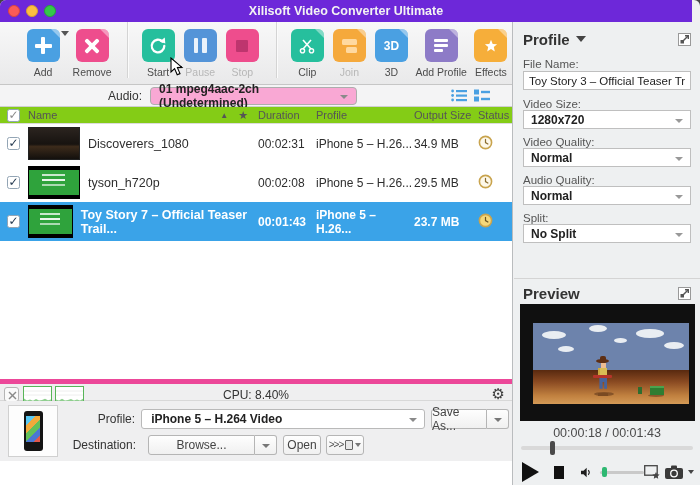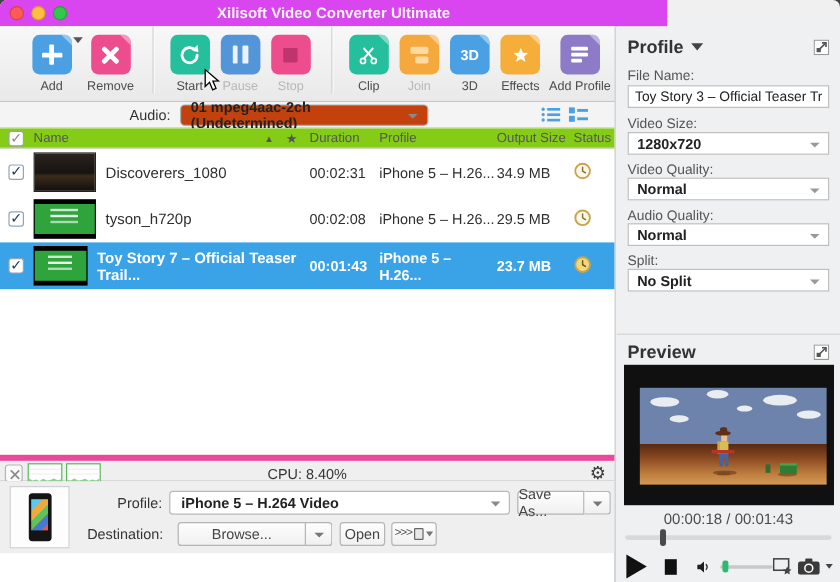--- a/index.html
+++ b/index.html
@@ -2,21 +2,21 @@
 <html><head>
 <meta charset="utf-8">
 <style>
   * { margin:0; padding:0; box-sizing:border-box; }
   html,body { width:700px; height:485px; }
   body { font-family:"Liberation Sans","DejaVu Sans",sans-serif; background:#444; }
   .window { position:relative; width:700px; height:485px; background:#f0f0f1; overflow:hidden;
             border-radius:6px 6px 0 0; }
 
   
-  .titlebar { position:absolute; top:0; left:0; width:556px; height:22px; background:#d946ef; }
+  .titlebar { position:absolute; top:0; left:0; width:692px; height:22px; background:#6d28d9; }
   .titlebar .title { position:absolute; left:0; right:0; top:4px; text-align:center;
                      color:#f3f3f3; font-size:12.5px; font-weight:bold; }
   .tl { position:absolute; top:5px; width:12px; height:12px; border-radius:50%; }
   .tl.red    { left:8px;  background:#fc5b57; border:1px solid #d94542; }
   .tl.yellow { left:26px; background:#fdbe41; border:1px solid #d9a130; }
   .tl.green  { left:44px; background:#34c84a; border:1px solid #27a438; }
 
   
   .left { position:absolute; top:22px; left:0; width:513px; height:463px;
           border-right:1px solid #b9bcbe; background:#fff; }
@@ -57,21 +57,21 @@
   .ap-lines i { display:block; height:2.5px; background:#fff; border-radius:1px; margin:2.5px 0; }
   .ap-lines i:nth-child(1){width:14px;} .ap-lines i:nth-child(2){width:14px;} .ap-lines i:nth-child(3){width:9px;}
 
   
   .cursor { position:absolute; left:170px; top:35px; z-index:30; }
 
   
   .audio-row { position:absolute; top:63px; left:0; right:0; height:22px; background:#f4f4f5;
                border-bottom:1px solid #cfcfcf; display:flex; align-items:center; }
   .audio-row .a-lbl { margin-left:108px; font-size:12px; color:#333; }
-  .audio-dd { margin-left:8px; width:207px; height:18px; background:#c2410c;
+  .audio-dd { margin-left:8px; width:207px; height:18px; background:#f9a8d4;
               border:1px solid #adadad; border-radius:4px; display:flex; align-items:center;
               padding:0 8px; font-size:12px; color:#222; font-weight:bold; position:relative; }
   .audio-dd::after { content:""; position:absolute; right:8px; top:7px;
               border-left:4px solid transparent; border-right:4px solid transparent;
               border-top:4.5px solid #8a8a8a; }
   .view-toggles { position:absolute; right:22px; display:flex; gap:7px; }
 
   
   .list-area { position:absolute; top:85px; left:0; right:0; bottom:106px; background:#fff; }
   .list-header { height:17px; background:#84cc16; border-bottom:1px solid #dcdcdc;
@@ -293,37 +293,37 @@
             </span>
         </div>
         <span class="lbl">Join</span>
       </div>
       <div class="tb-item">
         <div class="tb-icon doc ic-3d">
           <span class="threed">3D</span>
         </div>
         <span class="lbl">3D</span>
       </div>
-      <div class="tb-item">
-        <div class="tb-icon doc ic-effects">
-          <svg width="18" height="18" viewBox="0 0 18 18">
-            <polygon fill="#fff" points="9,2.8 10.7,6.9 15.1,7.2 11.8,10.1 12.8,14.4 9,12.1 5.2,14.4 6.2,10.1 2.9,7.2 7.3,6.9"></polygon>
-          </svg>
-        </div>
-        <span class="lbl">Effects</span>
-      </div>
       <div class="tb-item wide">
         <div class="tb-icon doc ic-addprofile">
           <span class="ap-lines">
               <i></i>
               <i></i>
               <i></i>
             </span>
         </div>
         <span class="lbl">Add Profile</span>
+      </div>
+      <div class="tb-item">
+        <div class="tb-icon doc ic-effects">
+          <svg width="18" height="18" viewBox="0 0 18 18">
+            <polygon fill="#fff" points="9,2.8 10.7,6.9 15.1,7.2 11.8,10.1 12.8,14.4 9,12.1 5.2,14.4 6.2,10.1 2.9,7.2 7.3,6.9"></polygon>
+          </svg>
+        </div>
+        <span class="lbl">Effects</span>
       </div>
     </div>
 
     <svg class="cursor" width="14" height="20" viewBox="0 0 14 20">
       <path d="M1 1 L1 15 L4.6 11.6 L7.2 17.8 L10 16.6 L7.4 10.6 L12 10.4 Z" fill="#fff" stroke="#000" stroke-width="1.1"></path>
     </svg>
 
     <div class="audio-row">
       <span class="a-lbl">Audio:</span>
       <div class="audio-dd">

